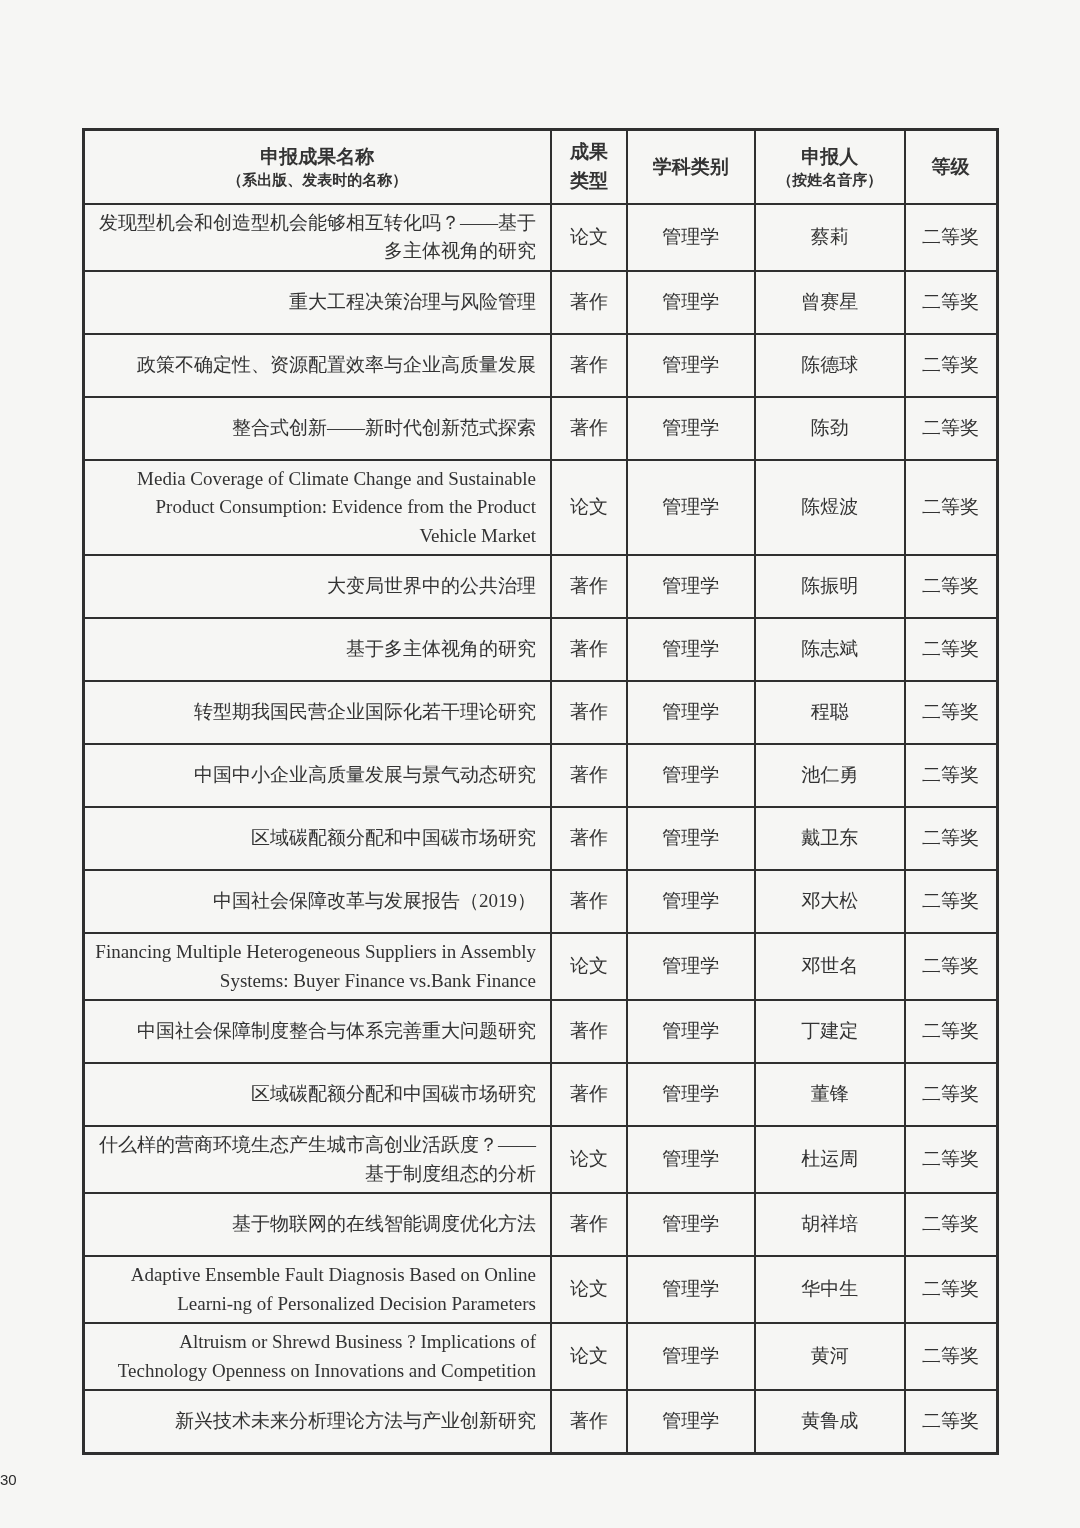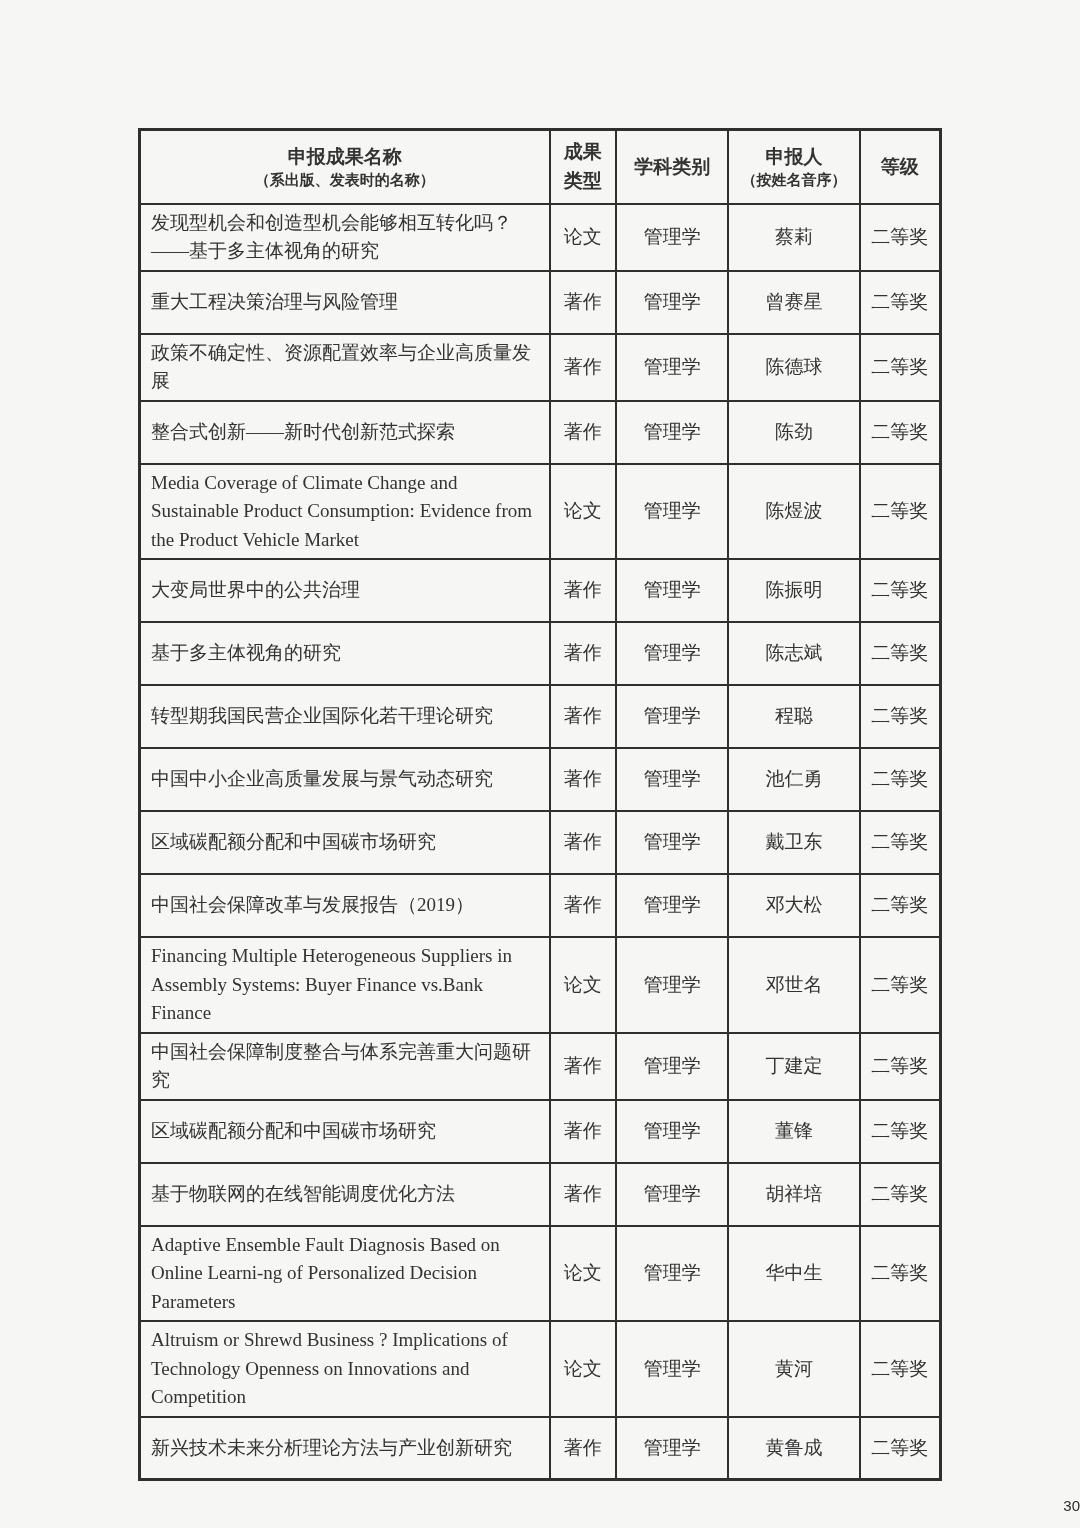--- a/index.html
+++ b/index.html
@@ -15,21 +15,21 @@
     color:var(--text);
   }
   .page{
     position:relative;
     width:1080px;height:1528px;
     overflow:hidden;
   }
   table.results{
     border-collapse:collapse;
     table-layout:fixed;
-    width:804px;
+    width:917px;
     margin:128px auto 0 auto;
     background:var(--paper);
     border-radius:11px;
   }
   table.results th, table.results td{
     border:2px solid var(--border);
     vertical-align:middle;
     font-size:19px;
     line-height:1.5;
     padding:4px 8px;
@@ -51,26 +51,26 @@
   thead th .sub{
     font-size:15px;
     font-weight:bold;
     line-height:1.3;
   }
   tbody td{
     height:63px;
     text-align:center;
   }
   tbody td.td-name{
-    text-align:left;
+    text-align:right;
     padding-left:10px;
     padding-right:14px;
   }
   .page-number{
-    text-align:right;
+    text-align:left;
     margin-top:16px;
     font-size:15px;
     color:#2b2b2b;
     font-family:"Liberation Sans","DejaVu Sans",sans-serif;
   }
 </style>
 </head>
 <body>
 
 <div class="page">
@@ -194,20 +194,27 @@
           <td>二等奖</td>
         </tr>
         <tr>
           <td class="td-name">区域碳配额分配和中国碳市场研究</td>
           <td>著作</td>
           <td>管理学</td>
           <td>董锋</td>
           <td>二等奖</td>
         </tr>
         <tr>
+          <td class="td-name">什么样的营商环境生态产生城市高创业活跃度？——基于制度组态的分析</td>
+          <td>论文</td>
+          <td>管理学</td>
+          <td>杜运周</td>
+          <td>二等奖</td>
+        </tr>
+        <tr>
           <td class="td-name">基于物联网的在线智能调度优化方法</td>
           <td>著作</td>
           <td>管理学</td>
           <td>胡祥培</td>
           <td>二等奖</td>
         </tr>
         <tr>
           <td class="td-name">Adaptive Ensemble Fault Diagnosis Based on Online Learni-ng of Personalized Decision Parameters</td>
           <td>论文</td>
           <td>管理学</td>

